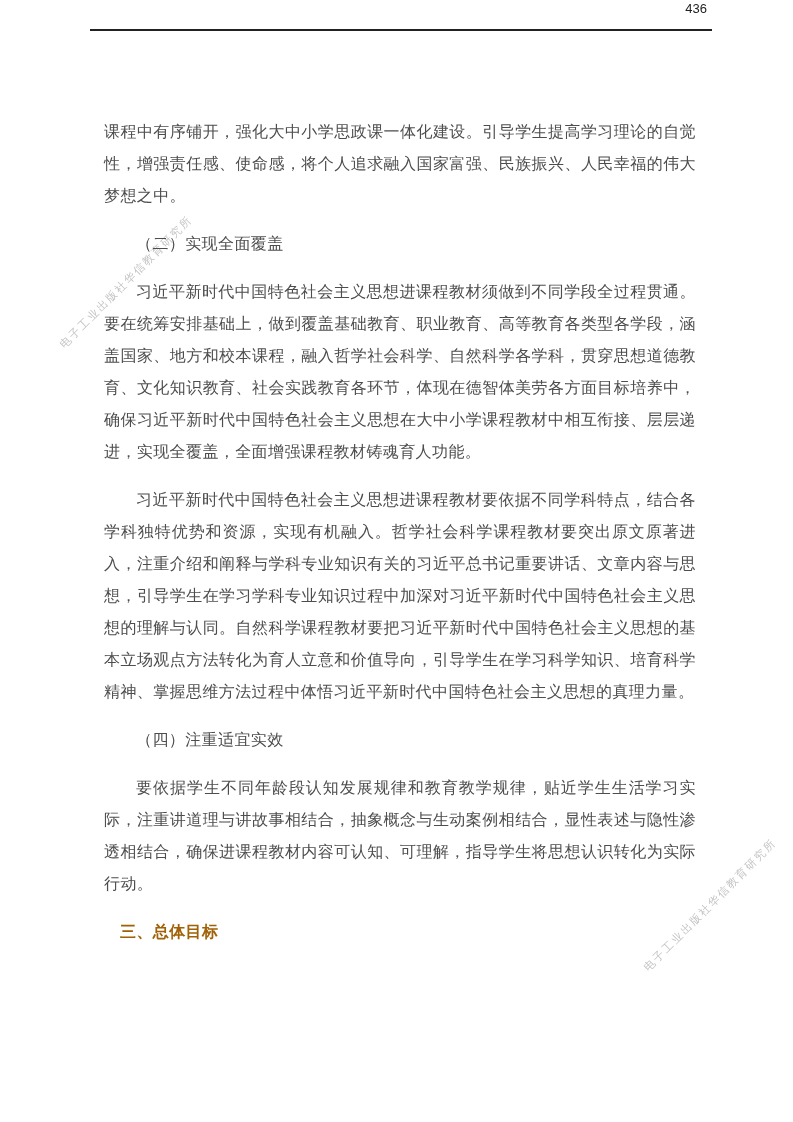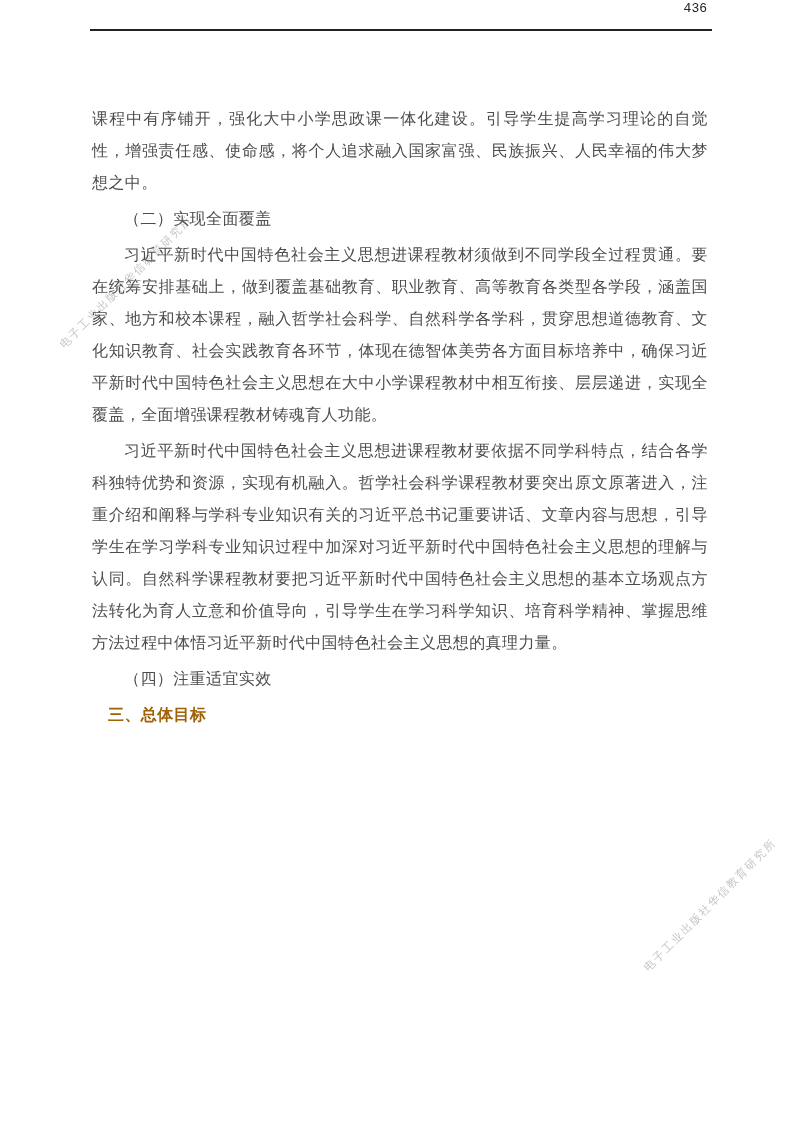--- a/index.html
+++ b/index.html
@@ -6,21 +6,21 @@
     margin: 0;
     padding: 0;
     background: #ffffff;
   }
   .page {
     position: relative;
     width: 793px;
     height: 1122px;
     background: #ffffff;
     overflow: hidden;
-    font-family: Liberation Mono, monospace;
+    font-family: Liberation Sans, sans-serif;
     border-radius: 23px;
   }
   .page-number {
     position: absolute;
     top: 1px;
     right: 86px;
     font-size: 13px;
     line-height: 16px;
     color: #222222;
   }
@@ -52,21 +52,21 @@
     width: 624px;
     font-size: 16px;
     line-height: 32px;
     letter-spacing: 0.4px;
     color: #4d4d4d;
     text-align: justify;
     text-justify: inter-character;
     z-index: 1;
   }
   .content p {
-    margin: 4px;
+    margin: 16px;
     padding: 0;
   }
   .block-body { text-indent: 2em; }
   .block-body-continued { text-indent: 0; }
   .block-subheading { text-indent: 2em; }
   .block-heading {
     text-indent: 1em;
     font-weight: bold;
     color: #a16207;
   }
@@ -80,15 +80,16 @@
 
   <div class="watermark wm-1">电子工业出版社华信教育研究所</div>
   <div class="watermark wm-2">电子工业出版社华信教育研究所</div>
 
   <div class="content" id="content">
       <p class="block-body-continued">课程中有序铺开，强化大中小学思政课一体化建设。引导学生提高学习理论的自觉性，增强责任感、使命感，将个人追求融入国家富强、民族振兴、人民幸福的伟大梦想之中。</p>
       <p class="block-subheading">（二）实现全面覆盖</p>
       <p class="block-body">习近平新时代中国特色社会主义思想进课程教材须做到不同学段全过程贯通。要在统筹安排基础上，做到覆盖基础教育、职业教育、高等教育各类型各学段，涵盖国家、地方和校本课程，融入哲学社会科学、自然科学各学科，贯穿思想道德教育、文化知识教育、社会实践教育各环节，体现在德智体美劳各方面目标培养中，确保习近平新时代中国特色社会主义思想在大中小学课程教材中相互衔接、层层递进，实现全覆盖，全面增强课程教材铸魂育人功能。</p>
       <p class="block-body">习近平新时代中国特色社会主义思想进课程教材要依据不同学科特点，结合各学科独特优势和资源，实现有机融入。哲学社会科学课程教材要突出原文原著进入，注重介绍和阐释与学科专业知识有关的习近平总书记重要讲话、文章内容与思想，引导学生在学习学科专业知识过程中加深对习近平新时代中国特色社会主义思想的理解与认同。自然科学课程教材要把习近平新时代中国特色社会主义思想的基本立场观点方法转化为育人立意和价值导向，引导学生在学习科学知识、培育科学精神、掌握思维方法过程中体悟习近平新时代中国特色社会主义思想的真理力量。</p>
       <p class="block-subheading">（四）注重适宜实效</p>
+      <p class="block-body">要依据学生不同年龄段认知发展规律和教育教学规律，贴近学生生活学习实际，注重讲道理与讲故事相结合，抽象概念与生动案例相结合，显性表述与隐性渗透相结合，确保进课程教材内容可认知、可理解，指导学生将思想认识转化为实际行动。</p>
       <p class="block-heading">三、总体目标</p>
     </div>
 </div>
 
 </body></html>

